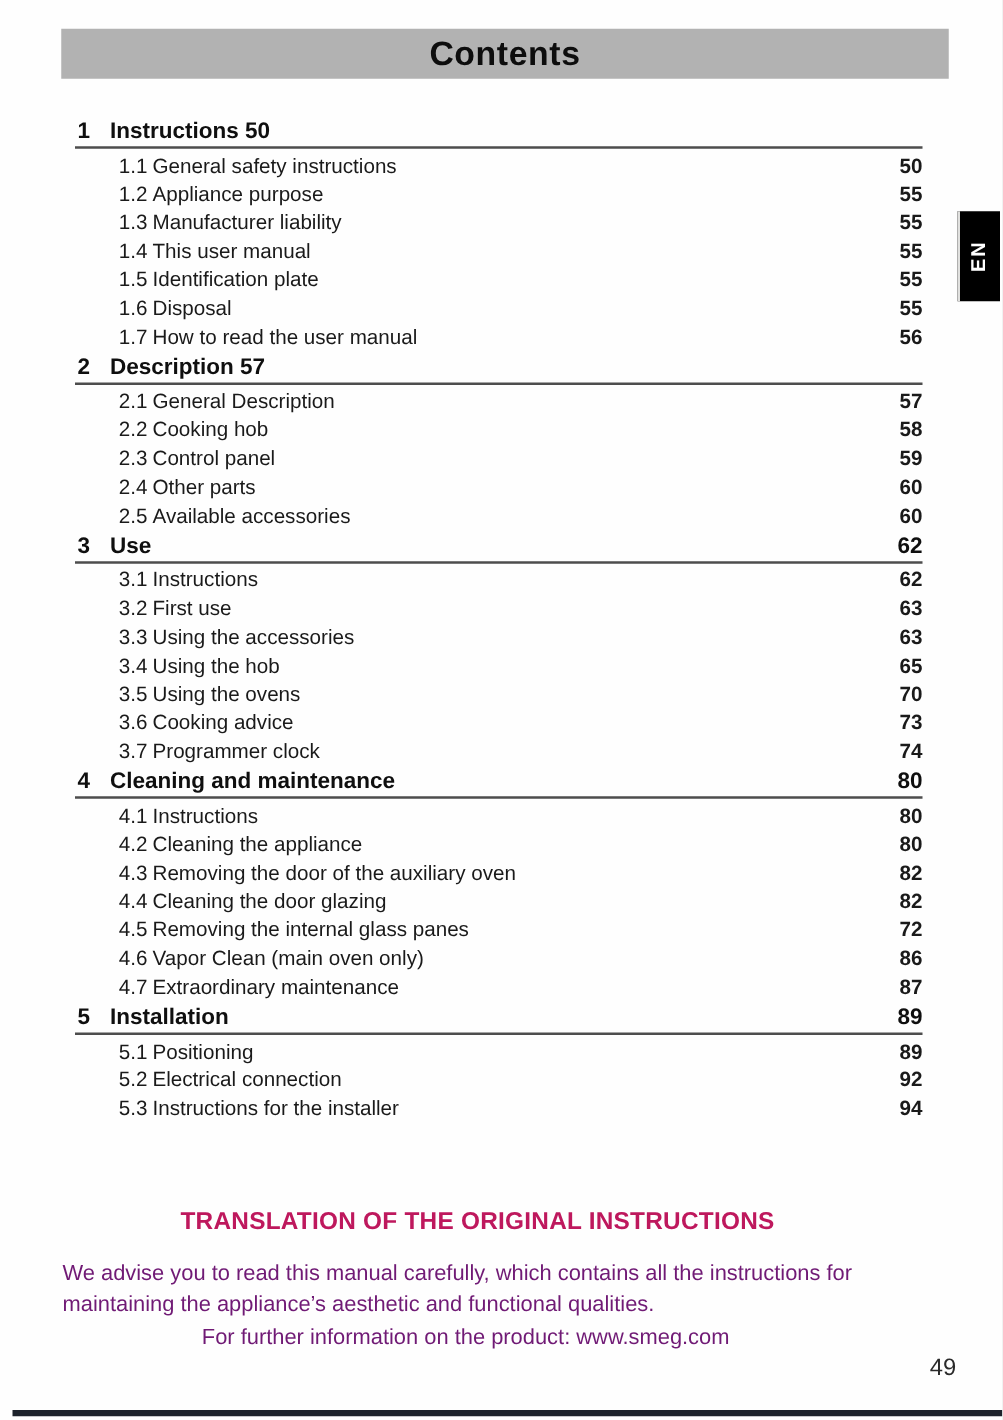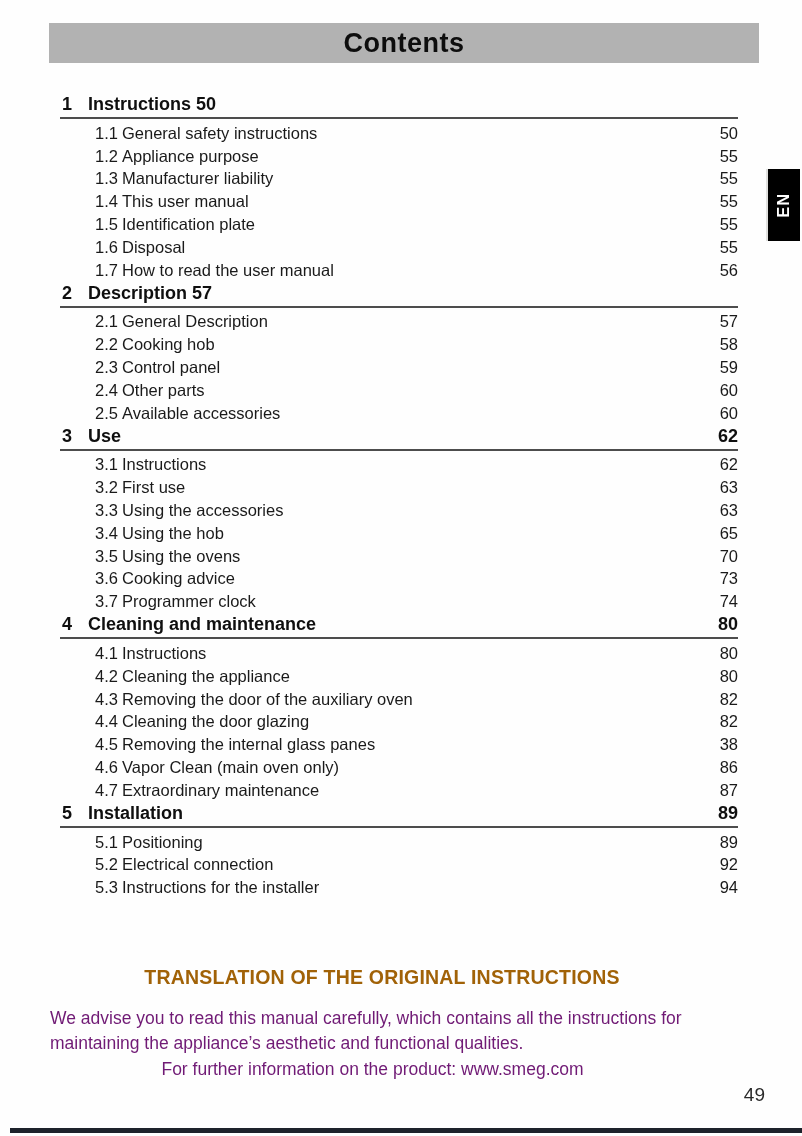--- a/index.html
+++ b/index.html
@@ -53,27 +53,27 @@
   }
   .sec-row .num { min-width:26px; margin-left:2px; }
   .item-row {
     display:flex; align-items:center;
     height:22.8px;
     font-size:16.5px; color:#1a1a1a;
   }
   .item-row .num { min-width:27px; margin-left:35px; }
   .row-title { white-space:nowrap; }
   .spacer { flex:1 1 auto; }
-  .pg { text-align:center; white-space:nowrap; }
+  .pg { text-align:center; white-space:nowrap;font-weight:bold; }
 
   
   .footer-heading {
     position:absolute; left:0; top:966px; width:764px;
     text-align:center;
-    font-size:19.5px; font-weight:bold; color:#a16207; letter-spacing:0.2px;
+    font-size:19.5px; font-weight:bold; color:#be185d; letter-spacing:0.2px;
   }
   .footer-para {
     position:absolute; left:50px; width:645px;
     margin:0;
     font-size:17.5px; line-height:24.5px; color:#701a75;
   }
   .footer-para.p1 { top:1006px; }
   .footer-para.p2 { top:1057px;text-align:center; }
 
   .page-number {
@@ -264,21 +264,21 @@
       <div class="item-row">
         <span class="num">4.4</span>
         <span class="row-title">Cleaning the door glazing</span>
         <span class="spacer"></span>
         <span class="pg">82</span>
       </div>
       <div class="item-row">
         <span class="num">4.5</span>
         <span class="row-title">Removing the internal glass panes</span>
         <span class="spacer"></span>
-        <span class="pg">38</span>
+        <span class="pg">72</span>
       </div>
       <div class="item-row">
         <span class="num">4.6</span>
         <span class="row-title">Vapor Clean (main oven only)</span>
         <span class="spacer"></span>
         <span class="pg">86</span>
       </div>
       <div class="item-row">
         <span class="num">4.7</span>
         <span class="row-title">Extraordinary maintenance</span>

